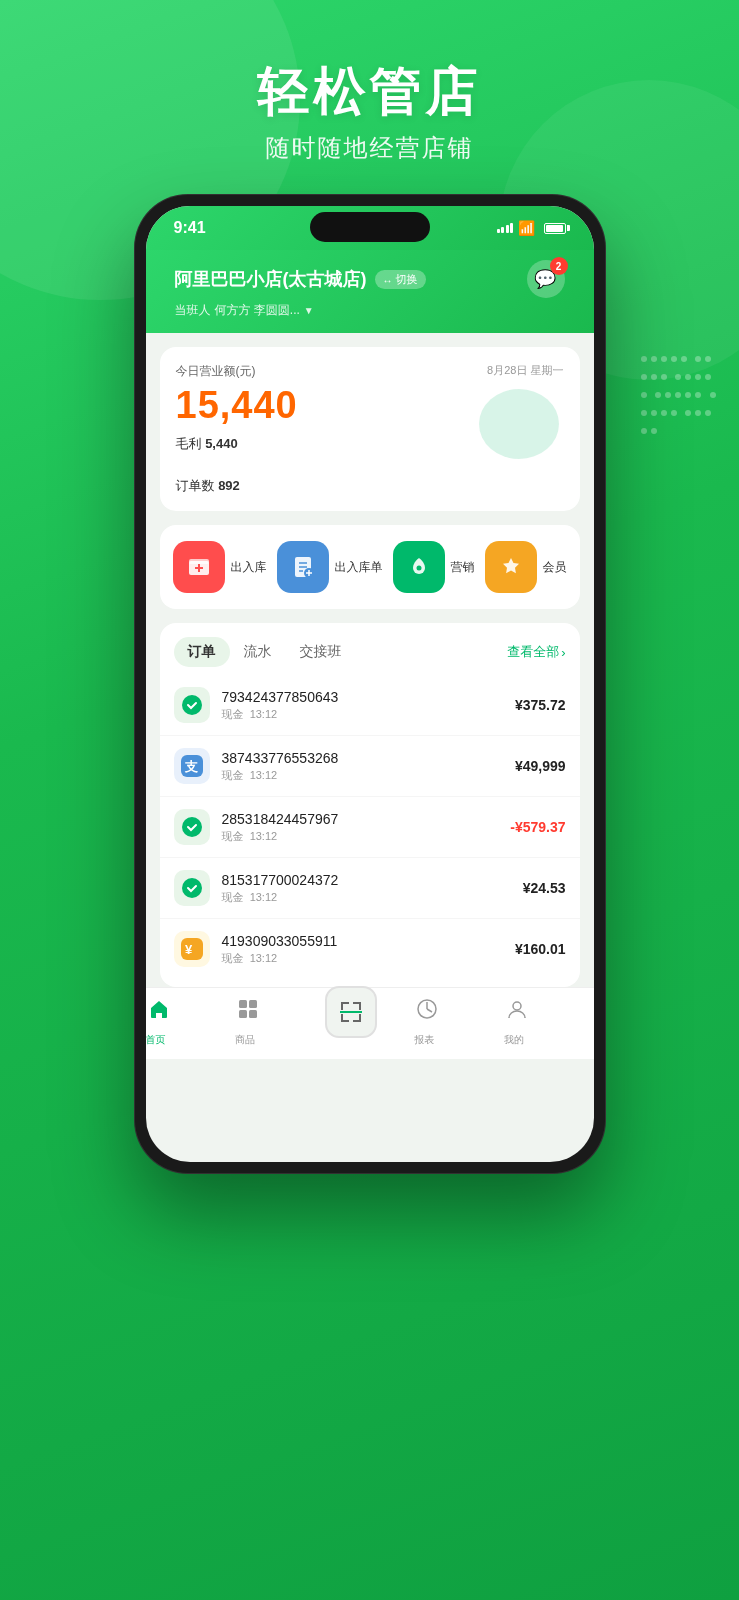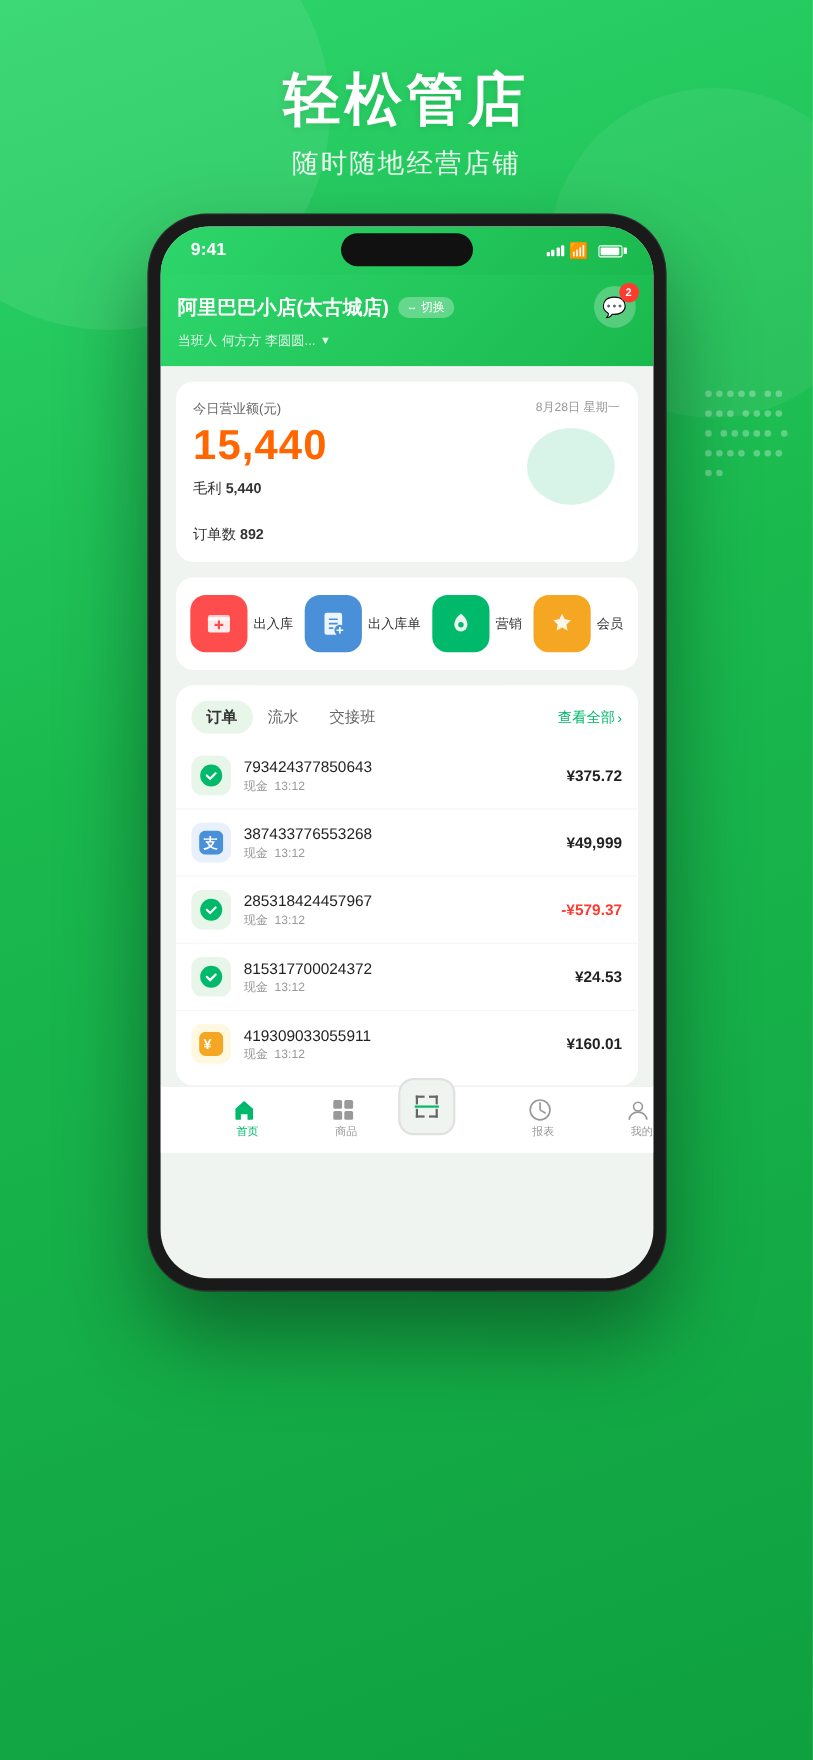--- a/index.html
+++ b/index.html
@@ -138,21 +138,21 @@
       position: absolute;
       left: 1px; top: 1px; bottom: 1px;
       width: 85%;
       background: #fff;
       border-radius: 1px;
     }
 
     
     .app-header {
       background: linear-gradient(135deg, #2dd66b, #1ab94e);
-      padding: 10px 16px 14px;
+      padding: 10px 29px 14px;
     }
     .store-row {
       display: flex;
       align-items: center;
       justify-content: space-between;
     }
     .store-name-group {
       display: flex;
       align-items: center;
       gap: 8px;
@@ -379,22 +379,22 @@
       background: #fff;
       border-top: 1px solid #eee;
       display: flex;
       align-items: center;
       justify-content: space-around;
       padding: 8px 0 12px;
     }
     .nav-item {
       display: flex;
       flex-direction: column;
-      align-items: flex-end;
-      gap: 0;
+      align-items: flex-start;
+      gap: 11px;
       cursor: pointer;
       flex: 1;
     }
     .nav-icon {
       width: 26px; height: 26px;
       display: flex;
       align-items: center;
       justify-content: center;
       font-size: 20px;
     }

